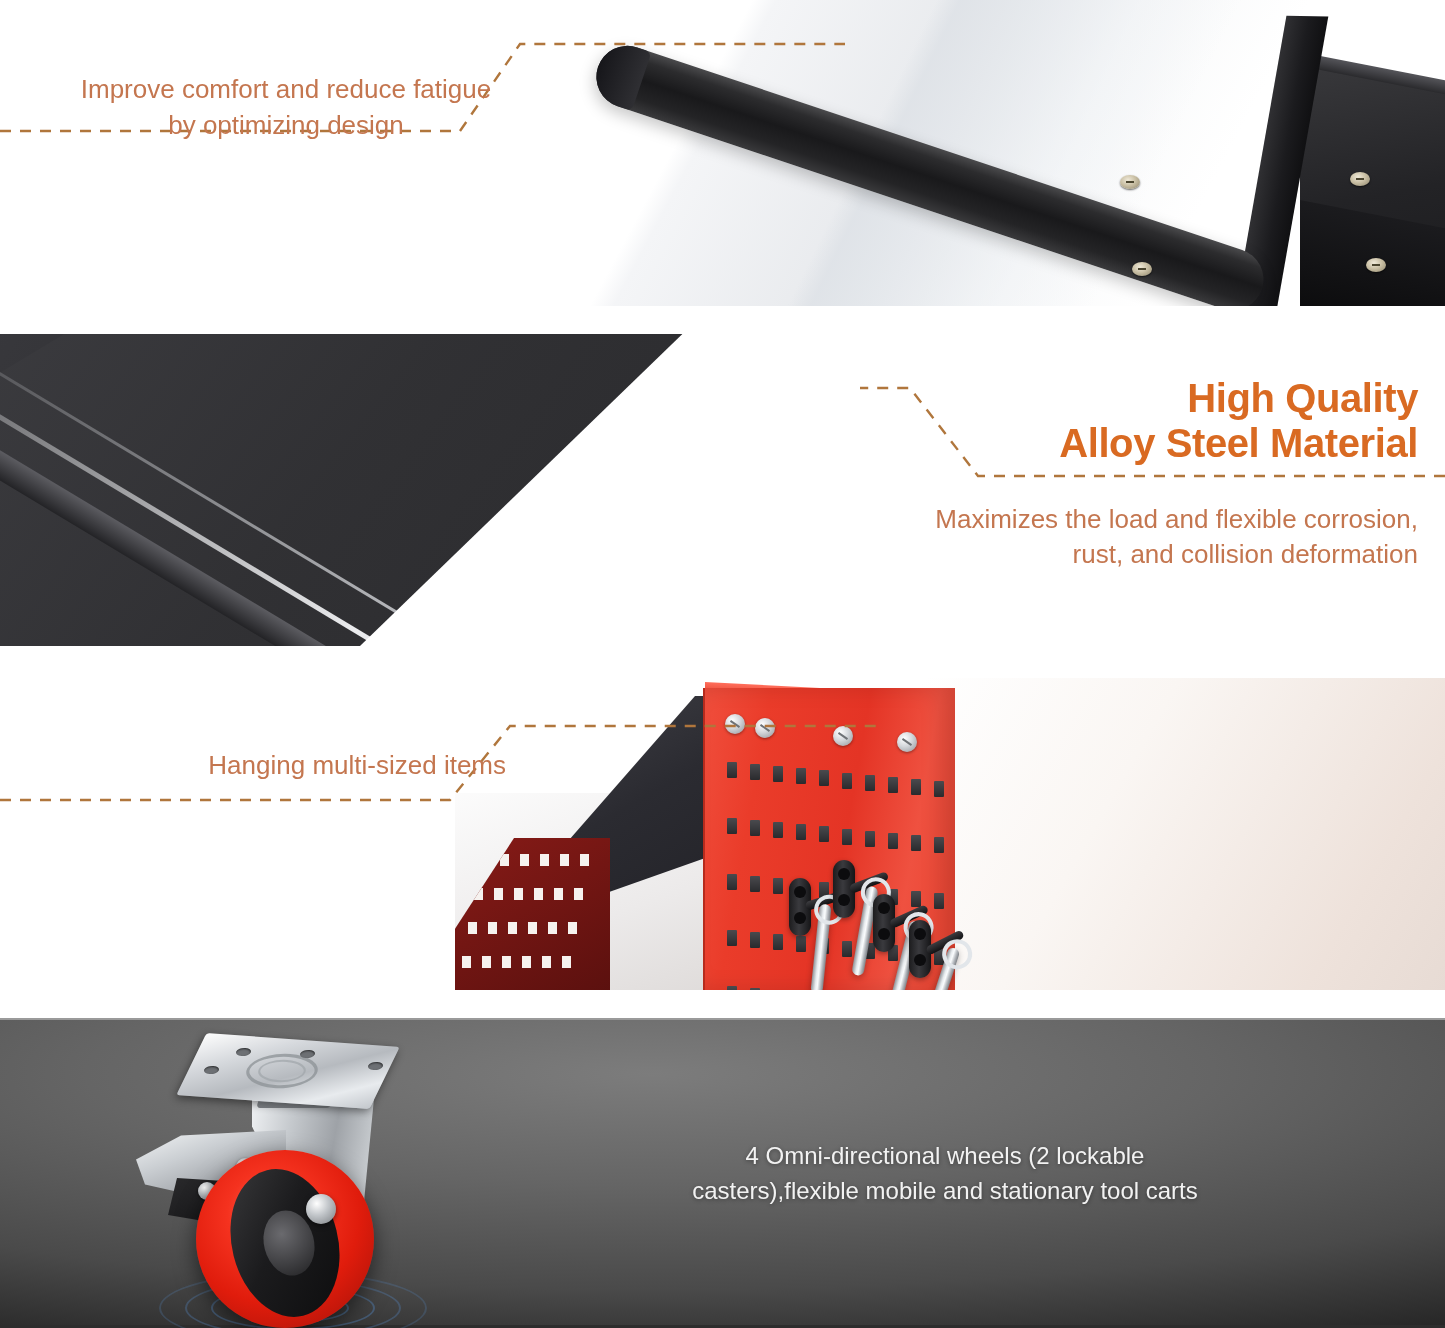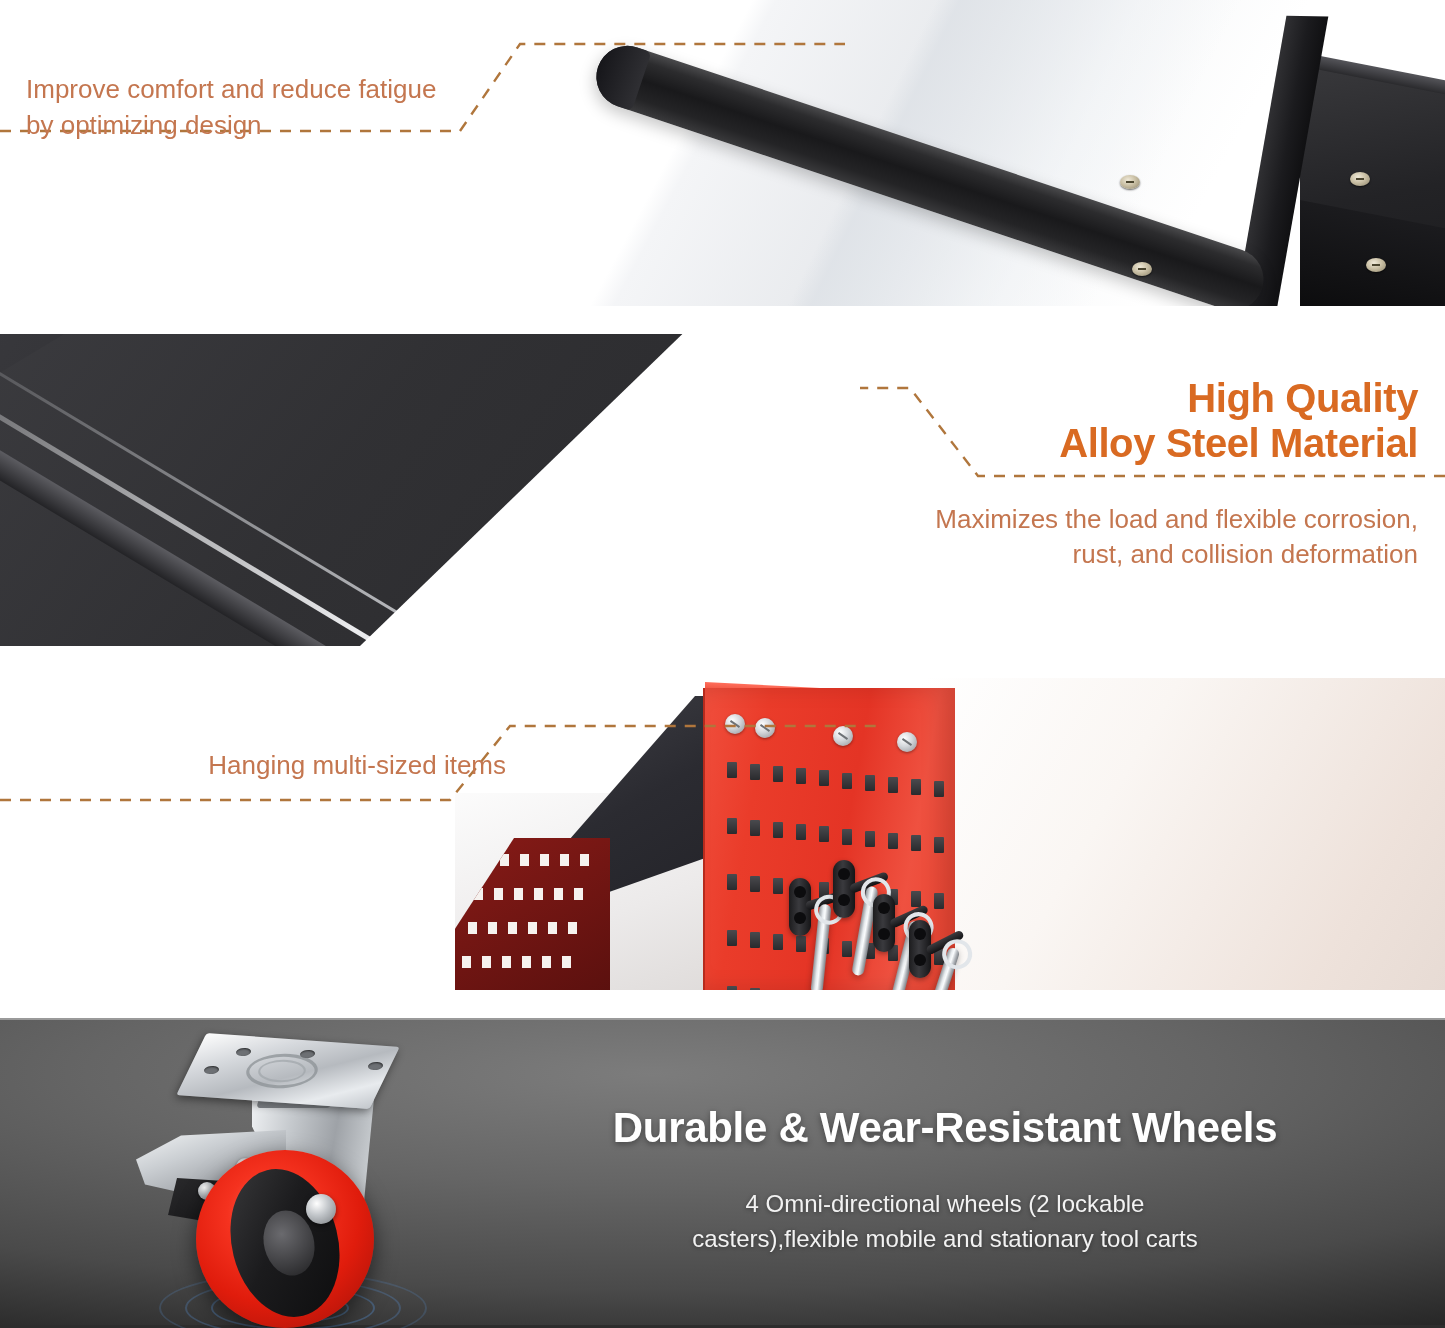--- a/index.html
+++ b/index.html
@@ -368,21 +368,21 @@
     position:absolute; border:2px solid rgba(86,140,200,.42); border-radius:50%;
     display:block;
   }
 
   
   svg.conn { position:absolute; overflow:visible; }
   svg.conn path { fill:none; stroke:#b0763c; stroke-width:2.4; stroke-dasharray:11 9; }
 
   
   .t1 { position:absolute; left:26px; top:34px; width:520px; }
-  .t1 .feat-sub { margin-top:38px; }
+  .t1 .feat-sub { margin-top:38px;text-align:center; }
   .t2 { position:absolute; left:0; top:376px; width:1418px; text-align:right; }
   .t2 .feat-sub { margin-top:36px; }
   .t3 { position:absolute; left:26px; top:706px; width:480px; }
   .t3 .feat-sub { margin-top:42px;text-align:right; }
 </style>
 </head>
 <body>
 
 <div class="page">
 
@@ -565,21 +565,20 @@
       <div class="cast-plate"></div>
       <div class="cast-plate-ring"></div>
       <div class="cast-plate-ring2"></div>
       <div class="cast-hole" style="left:76px;top:34px;"></div>
       <div class="cast-hole" style="left:172px;top:18px;"></div>
       <div class="cast-hole" style="left:108px;top:16px;"></div>
       <div class="cast-hole" style="left:240px;top:30px;"></div>
     </div>
 
     <div class="bottom-text">
-      <div class="b-title">Durable &amp; Wear-Resistant Wheels</div>
       <div class="b-sub">4 Omni-directional wheels (2 lockable
 casters),flexible mobile and stationary tool carts</div>
     </div>
 
     <div class="bottom-bottom-line"></div>
   </div>
 
 </div>
 
 </body></html>

